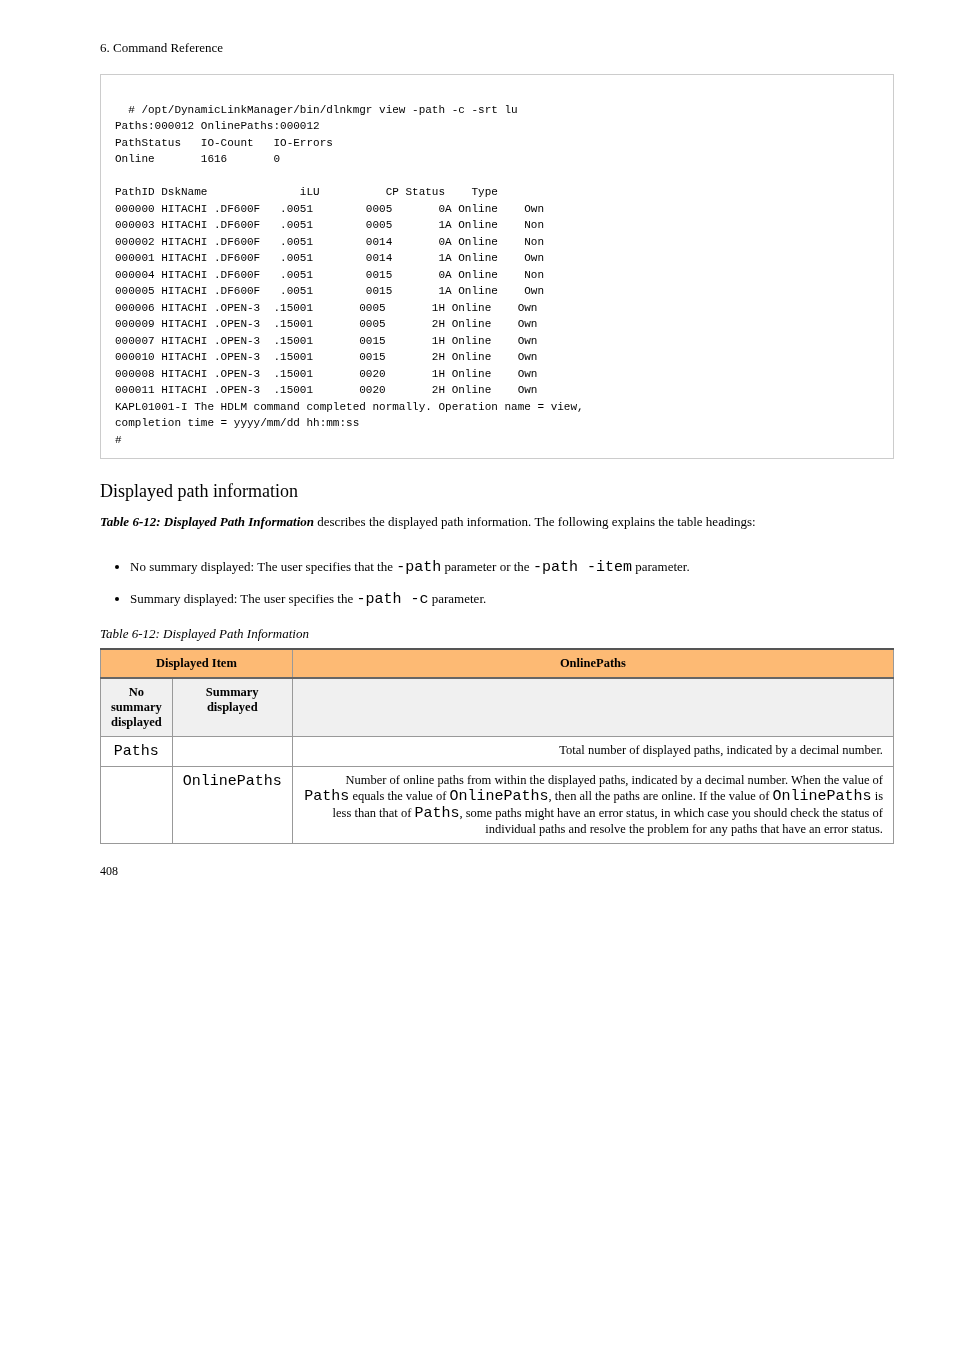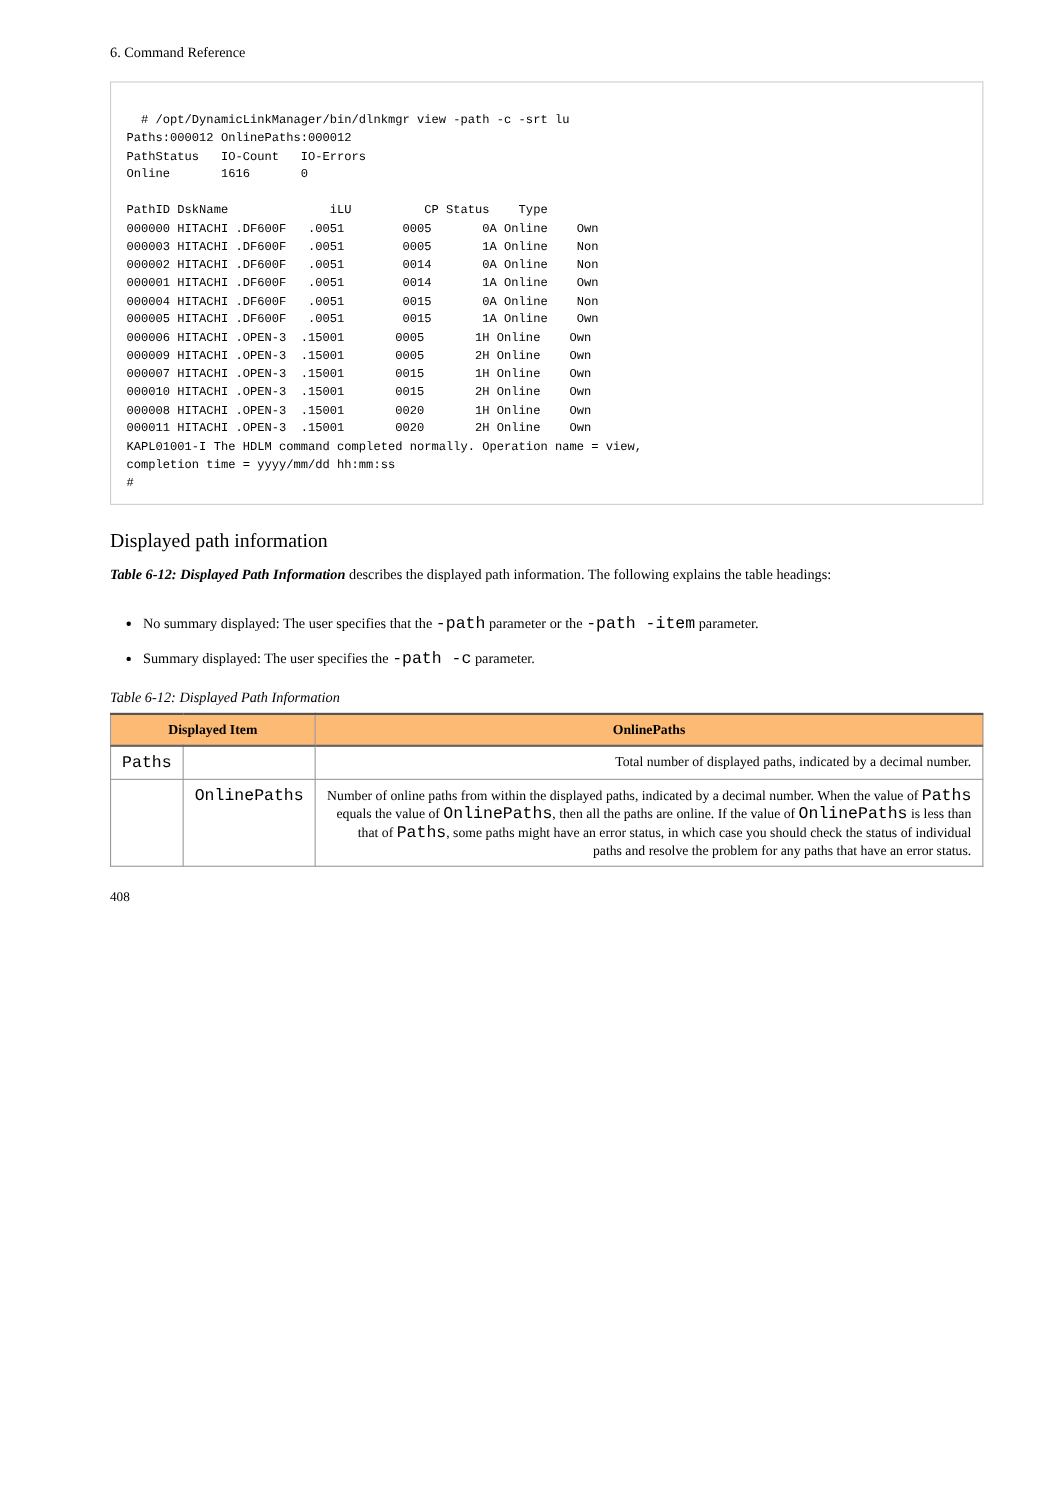--- a/index.html
+++ b/index.html
@@ -155,20 +155,29 @@
 <table>
   <thead>
     <tr class="col-header-row top-border">
       <th colspan="2" class="displayed-item-header item-col">
         <span>Displayed Item</span>
       </th>
       <th class="desc-col">
         <span>OnlinePaths</span>
       </th>
     </tr>
+    <tr class="sub-header">
+      <th class="no-summary-col">
+        No summary displayed
+      </th>
+      <th class="summary-col">
+        Summary displayed
+      </th>
+      <th class="desc-col"></th>
+    </tr>
   </thead>
   <tbody>
     <tr>
       <td class="center"><code>Paths</code></td>
       <td class="center"></td>
       <td>Total number of displayed paths, indicated by a decimal number.</td>
     </tr>
     <tr>
       <td class="center"></td>
       <td class="center"><code>OnlinePaths</code></td>

